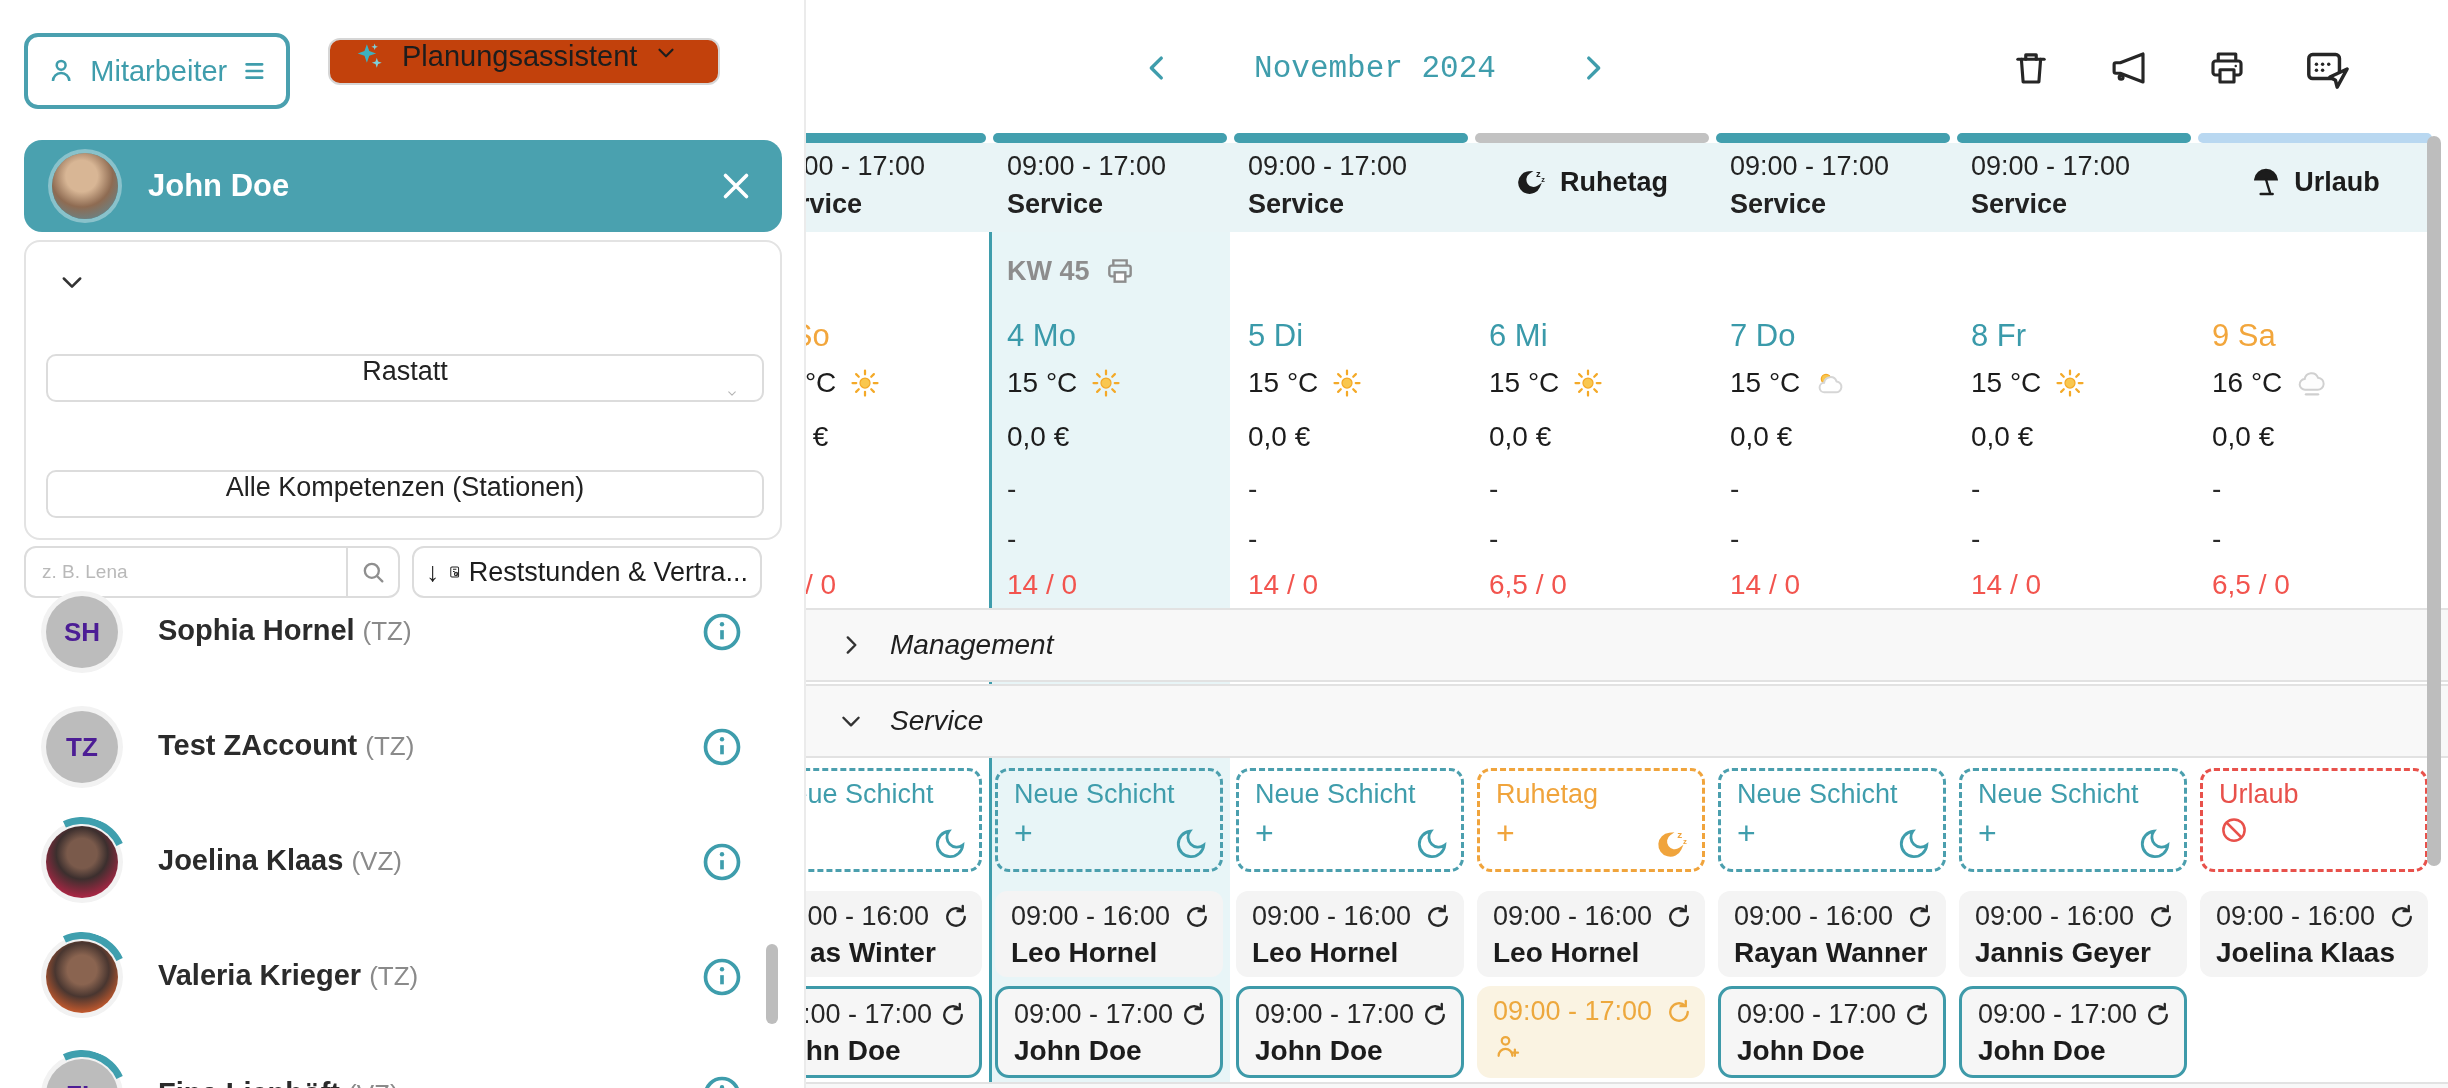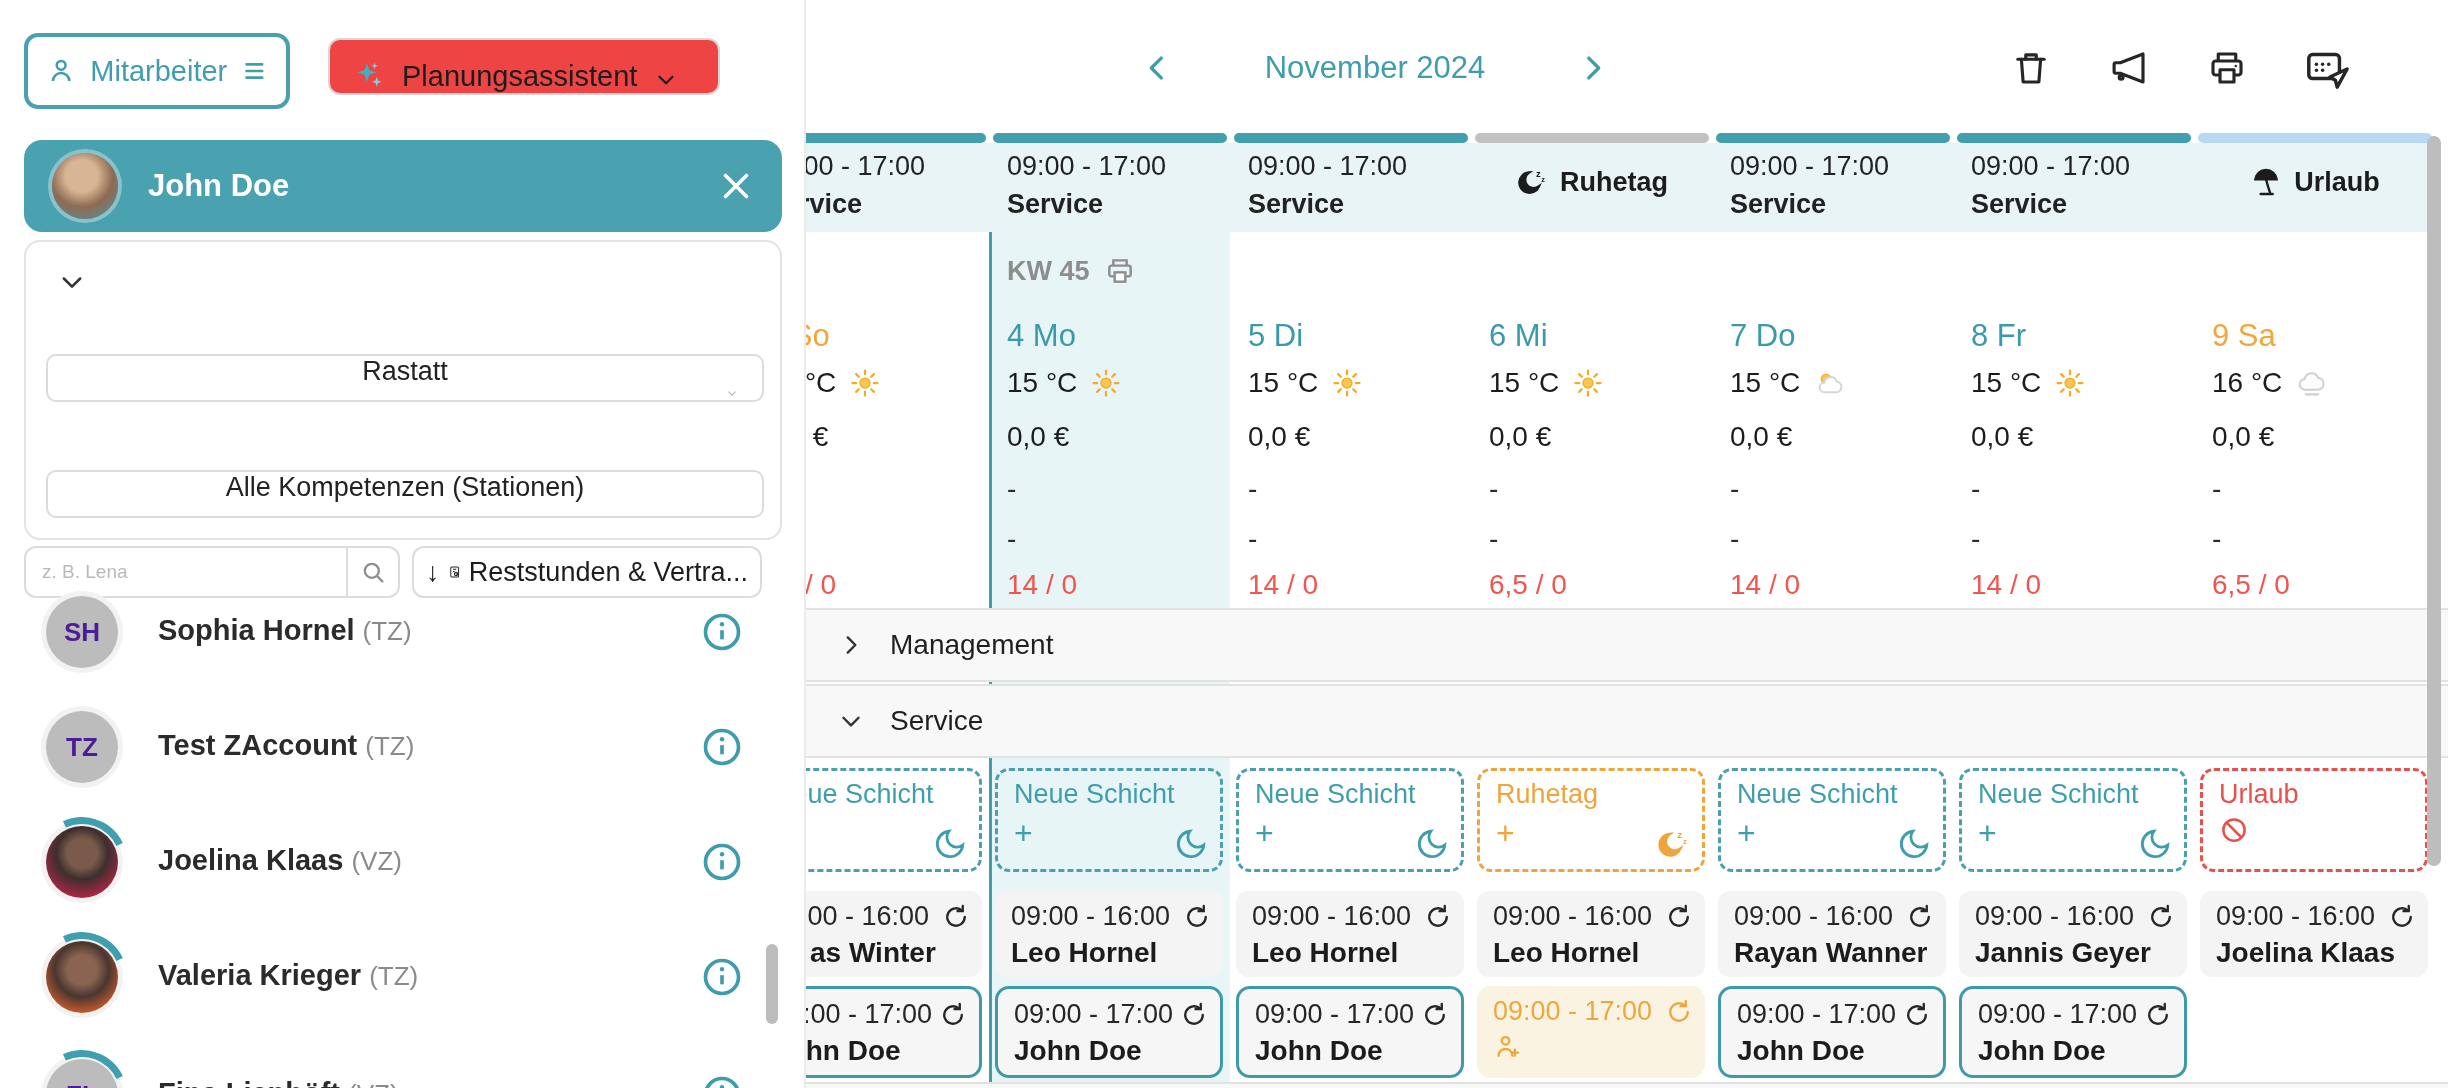--- a/index.html
+++ b/index.html
@@ -4,24 +4,24 @@
 <style>
   * { margin:0; padding:0; box-sizing:border-box; }
   body { font-family:"Liberation Sans", sans-serif; background:#fff; }
   #app { position:relative; width:2448px; height:1088px; background:#fff; overflow:hidden; }
   .abs { position:absolute; }
   svg { display:block; }
 
   
   .btn-mitarbeiter { left:24px; top:33px; width:266px; height:76px; border:4px solid #4aa0af; border-radius:14px;
     display:flex; align-items:center; gap:14px; padding:0 18px; color:#3f9dac; font-size:29px; background:#fff; cursor:pointer; }
-  .btn-planner { left:328px; top:38px; width:392px; height:57px; border:2px solid #d6d6d6; border-radius:12px;
-    display:flex; align-items:flex-end; gap:16px; padding:0 22px; color:#1d1d1d; font-size:29px; background:#ef4444; cursor:pointer; }
+  .btn-planner { left:328px; top:38px; width:392px; height:47px; border:2px solid #d6d6d6; border-radius:12px;
+    display:flex; align-items:flex-start; gap:16px; padding:0 22px; color:#1d1d1d; font-size:29px; background:#c2410c; cursor:pointer; }
   .month-nav { left:1140px; top:40px; width:470px; height:56px; display:flex; align-items:center; justify-content:space-between; }
-  .month-label { color:#3f9dac; font-size:31px; }
+  .month-label { color:#3f9dac; font-size:31px;font-family:Liberation Mono, monospace; }
   .top-icons { left:2010px; top:42px; width:420px; height:52px; display:flex; align-items:center; gap:56px; color:#262626; }
 
   
   .header-strip { left:752px; top:143px; width:1680px; height:89px; background:#e9f4f6; }
   .hl-col { left:989px; top:232px; width:241px; height:856px; background:#e8f5f7; border-left:3px solid #3f9dac; }
   .col { position:absolute; top:133px; width:234px; height:955px; }
   .cbar { position:absolute; top:0; left:0; width:234px; height:10px; border-radius:6px; }
   .bar-teal { background:#429fae; } .bar-gray { background:#c2c2c2; } .bar-blue { background:#b9d8f1; }
   .chead { position:absolute; top:14px; left:14px; right:8px; font-size:27px; color:#222; line-height:38px; }
   .chead b { font-weight:700; }
@@ -29,21 +29,21 @@
   .kw-row { position:absolute; top:122px; left:14px; display:flex; align-items:center; gap:14px; color:#8d8d8d; font-size:27px; font-weight:700; }
   .day-label { position:absolute; top:185px; left:14px; font-size:31px; color:#3a9aaa; }
   .day-label.weekend { color:#f2a63c; }
   .temp-row { position:absolute; top:234px; left:14px; display:flex; align-items:center; gap:14px; font-size:28px; color:#1c1c1c; }
   .money { position:absolute; top:288px; left:14px; font-size:28px; color:#1c1c1c; }
   .dash1 { position:absolute; top:340px; left:14px; font-size:28px; color:#2b2b2b; }
   .dash2 { position:absolute; top:390px; left:14px; font-size:28px; color:#2b2b2b; }
   .ratio { position:absolute; top:436px; left:14px; font-size:28px; color:#f2544e; }
 
   .sec-row { left:752px; width:1696px; height:74px; background:#f8f8f8; border-top:2px solid #e2e2e2; border-bottom:2px solid #e2e2e2;
-    display:flex; align-items:center; gap:26px; padding-left:86px; font-size:28px; color:#1f1f1f; }
+    display:flex; align-items:center; gap:26px; padding-left:86px; font-size:28px; color:#1f1f1f;font-style:italic; }
   .bottom-strip { left:752px; top:1082px; width:1696px; height:6px; background:#f8f8f8; border-top:2px solid #e2e2e2; }
 
   .cell-a { position:absolute; top:635px; left:2px; width:228px; height:104px; border:3px dashed #4b9fae; border-radius:14px; color:#3f9dac; }
   .cell-a .lbl { position:absolute; top:8px; left:16px; font-size:27px; }
   .cell-a .plus { position:absolute; top:44px; left:16px; font-size:32px; font-weight:400; }
   .cell-a .corner { position:absolute; right:12px; bottom:8px; }
   .cell-a.ruhetag { border-color:#f0a43c; color:#f0a43c; }
   .cell-a.urlaub { border-color:#e8514b; color:#e8514b; }
   .cell-a.urlaub .corner-l { position:absolute; top:44px; left:16px; }
 

